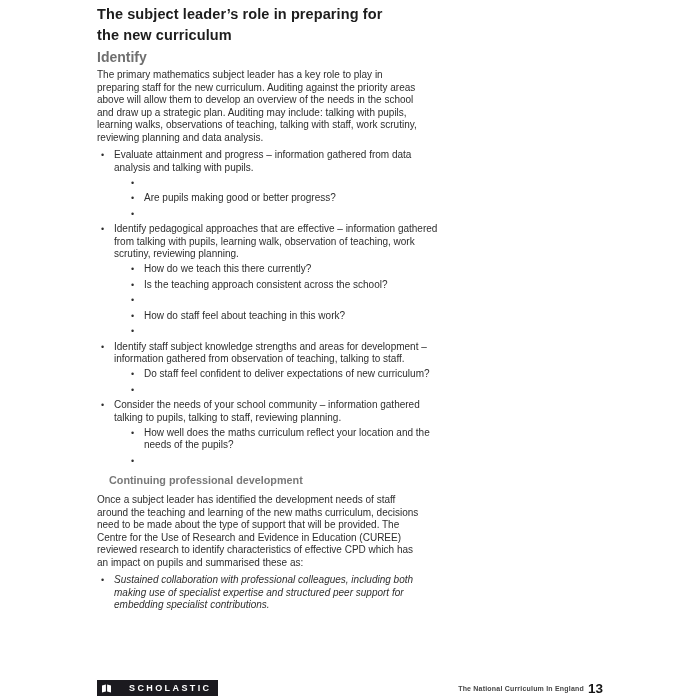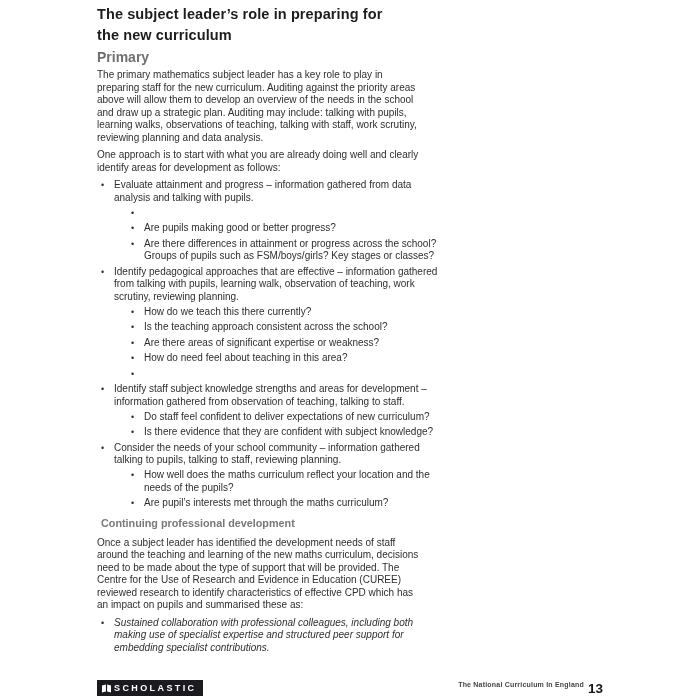--- a/index.html
+++ b/index.html
@@ -36,21 +36,21 @@
     font-weight: bold;
     color: #6f6f6f;
     line-height: 16px;
     margin: 4px 0 4px 0;
   }
   .h2 {
     font-size: 10.8px;
     font-weight: bold;
     color: #787878;
     line-height: 13px;
-    margin: 7px 0 7px 4px;
+    margin: 7px 0 7px 12px;
   }
   .p { margin: 0 16px 5px 0; }
   .blist { margin: 0 0 3px 0; }
   .li { display: flex; margin: 0 0 2.5px 0; }
   .li-marker {
     flex: 0 0 17px;
     padding-left: 4px;
     box-sizing: border-box;
     font-size: 9px;
     line-height: 12.5px;
@@ -66,33 +66,33 @@
     display: flex;
     justify-content: space-between;
     align-items: center;
   }
   .logo {
     background: #1b1a1f;
     color: #ffffff;
     height: 16px;
     display: flex;
     align-items: center;
-    gap: 3px;
+    gap: 18px;
     padding: 0 6px 0 5px;
   }
   .logo-label {
     font-size: 9px;
     font-weight: bold;
     letter-spacing: 2.4px;
     line-height: 16px;
     white-space: nowrap;
   }
   .footer-right {
     display: flex;
-    align-items: flex-start;
+    align-items: center;
     gap: 4px;
     padding-right: 2px;
   }
   .footer-book-title {
     font-size: 7px;
     color: #454545;
     font-weight: bold;
     letter-spacing: 0.2px;
   }
   .footer-page-number {
@@ -106,92 +106,87 @@
 <body>
 
 <div class="page">
 
   <div class="content">
     <div class="doc-title">
       <span>The subject leader’s role in preparing for</span>
       <span>the new curriculum</span>
     </div>
     <div>
-        <div class="h1">Primary</div>
+        <div class="h1">Identify</div>
         <div class="p">The primary mathematics subject leader has a key role to play in preparing staff for the new curriculum. Auditing against the priority areas above will allow them to develop an overview of the needs in the school and draw up a strategic plan. Auditing may include: talking with pupils, learning walks, observations of teaching, talking with staff, work scrutiny, reviewing planning and data analysis.</div>
-        <div class="p">One approach is to start with what you are already doing well and clearly identify areas for development as follows:</div>
         <div class="blist">
           <div class="li">
             <span class="li-marker">•</span>
             <span class="li-text">Evaluate attainment and progress – information gathered from data analysis and talking with pupils.</span>
           </div>
           <div class="sublist">
             <div class="sub-li">
               <span class="li-marker">•</span>
             </div>
             <div class="sub-li">
               <span class="li-marker">•</span>
               <span class="li-text">Are pupils making good or better progress?</span>
             </div>
             <div class="sub-li">
               <span class="li-marker">•</span>
-              <span class="li-text">Are there differences in attainment or progress across the school? Groups of pupils such as FSM/boys/girls? Key stages or classes?</span>
             </div>
           </div>
           <div class="li">
             <span class="li-marker">•</span>
             <span class="li-text">Identify pedagogical approaches that are effective – information gathered from talking with pupils, learning walk, observation of teaching, work scrutiny, reviewing planning.</span>
           </div>
           <div class="sublist">
             <div class="sub-li">
               <span class="li-marker">•</span>
               <span class="li-text">How do we teach this there currently?</span>
             </div>
             <div class="sub-li">
               <span class="li-marker">•</span>
               <span class="li-text">Is the teaching approach consistent across the school?</span>
             </div>
             <div class="sub-li">
               <span class="li-marker">•</span>
-              <span class="li-text">Are there areas of significant expertise or weakness?</span>
-            </div>
-            <div class="sub-li">
-              <span class="li-marker">•</span>
-              <span class="li-text">How do need feel about teaching in this area?</span>
+            </div>
+            <div class="sub-li">
+              <span class="li-marker">•</span>
+              <span class="li-text">How do staff feel about teaching in this work?</span>
             </div>
             <div class="sub-li">
               <span class="li-marker">•</span>
             </div>
           </div>
           <div class="li">
             <span class="li-marker">•</span>
             <span class="li-text">Identify staff subject knowledge strengths and areas for development – information gathered from observation of teaching, talking to staff.</span>
           </div>
           <div class="sublist">
             <div class="sub-li">
               <span class="li-marker">•</span>
               <span class="li-text">Do staff feel confident to deliver expectations of new curriculum?</span>
             </div>
             <div class="sub-li">
               <span class="li-marker">•</span>
-              <span class="li-text">Is there evidence that they are confident with subject knowledge?</span>
             </div>
           </div>
           <div class="li">
             <span class="li-marker">•</span>
             <span class="li-text">Consider the needs of your school community – information gathered talking to pupils, talking to staff, reviewing planning.</span>
           </div>
           <div class="sublist">
             <div class="sub-li">
               <span class="li-marker">•</span>
               <span class="li-text">How well does the maths curriculum reflect your location and the needs of the pupils?</span>
             </div>
             <div class="sub-li">
               <span class="li-marker">•</span>
-              <span class="li-text">Are pupil’s interests met through the maths curriculum?</span>
             </div>
           </div>
         </div>
         <div class="h2">Continuing professional development</div>
         <div class="p">Once a subject leader has identified the development needs of staff around the teaching and learning of the new maths curriculum, decisions need to be made about the type of support that will be provided. The Centre for the Use of Research and Evidence in Education (CUREE) reviewed research to identify characteristics of effective CPD which has an impact on pupils and summarised these as:</div>
         <div class="blist italic-list">
           <div class="li">
             <span class="li-marker">•</span>
             <span class="li-text">Sustained collaboration with professional colleagues, including both making use of specialist expertise and structured peer support for embedding specialist contributions.</span>
           </div>

